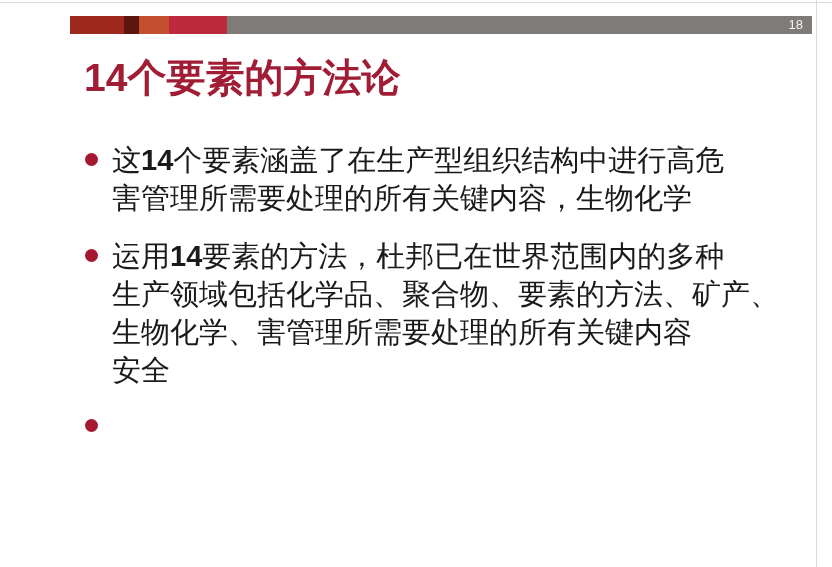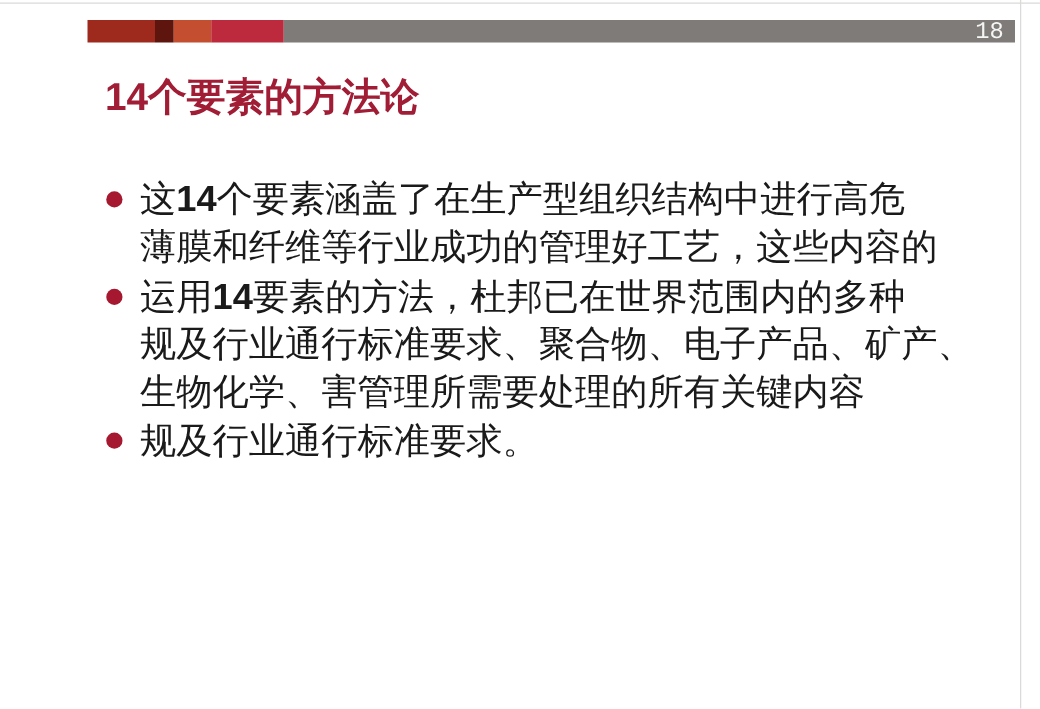--- a/index.html
+++ b/index.html
@@ -36,47 +36,47 @@
     height: 100%;
     background: var(--bar-gray, #7e7b78);
     display: flex;
     justify-content: flex-end;
     align-items: center;
     padding-right: 9px;
     box-sizing: border-box;
   }
   .pagenum {
     color: var(--page-number-text, #f5f5f5);
-    font-size: 19px;
+    font-size: 13px;
     line-height: 18px;
-    font-family: Liberation Mono, monospace;
+    font-family: Liberation Sans, sans-serif;
   }
   .title {
     position: absolute;
     left: 84px; top: 60px;
-    font-size: 31px;
+    font-size: 39px;
     line-height: 36px;
     font-weight: bold;
     color: var(--title, #a01d35);
     white-space: nowrap;
     font-family: "Liberation Serif", "DejaVu Serif", serif;
   }
   .title .latin {
     font-family: "Liberation Sans", "DejaVu Sans", sans-serif;
     font-weight: bold;
   }
   .bullets {
     position: absolute;
     left: 85px; top: 141px;
     width: 720px;
     color: var(--body-text, #1a1a1a);
   }
   .bullet { position: relative; padding-left: 27px; }
-  .bullet-0 { margin-bottom: 2px; }
-  .bullet-1 { margin-bottom: 1px; }
+  .bullet-0 { margin-bottom: 20px; }
+  .bullet-1 { margin-bottom: 18px; }
   .dot {
     position: absolute;
     left: 0; top: 12px;
     width: 13px; height: 13px;
     border-radius: 50%;
     background: var(--bullet-dot, #a6182f);
   }
   .line {
     font-size: 29px;
     line-height: 38px;
@@ -106,26 +106,26 @@
       <span class="pagenum">18</span>
     </div>
   </div>
 
   <div class="title"><span class="latin">14</span><span>个要素的方法论</span></div>
 
   <div class="bullets">
       <div class="bullet bullet-0">
         <div class="dot"></div>
         <div class="line"><span>这</span><span class="latin-b">14</span><span>个要素涵盖了在生产型组织结构中进行高危</span></div>
-        <div class="line"><span>薄膜和纤维等行业成功的管理好工艺，这些内容的</span></div>
+        <div class="line"><span>害管理所需要处理的所有关键内容，生物化学</span></div>
       </div>
       <div class="bullet bullet-1">
         <div class="dot"></div>
         <div class="line"><span>运用</span><span class="latin-b">14</span><span>要素的方法，杜邦已在世界范围内的多种</span></div>
-        <div class="line"><span>规及行业通行标准要求、聚合物、电子产品、矿产、</span></div>
+        <div class="line"><span>生产领域包括化学品、聚合物、要素的方法、矿产、</span></div>
         <div class="line"><span>生物化学、害管理所需要处理的所有关键内容</span></div>
+        <div class="line"><span>安全</span></div>
       </div>
       <div class="bullet bullet-2">
         <div class="dot"></div>
-        <div class="line"><span>规及行业通行标准要求。</span></div>
       </div>
     </div>
 </div>
 
 </body></html>

